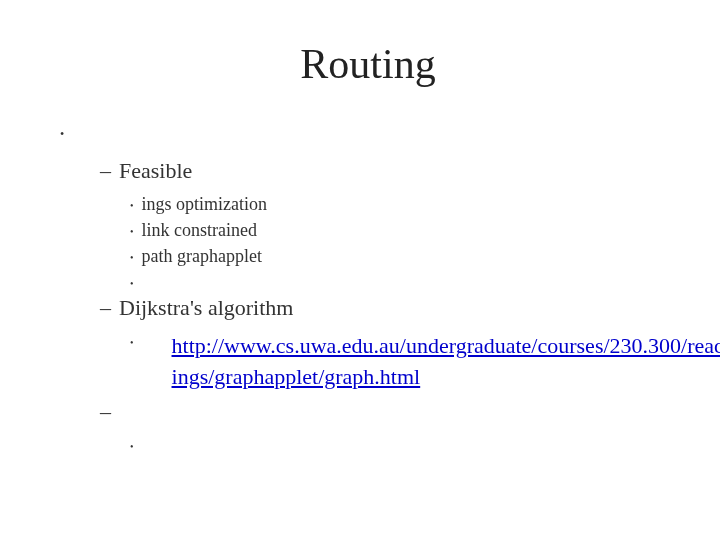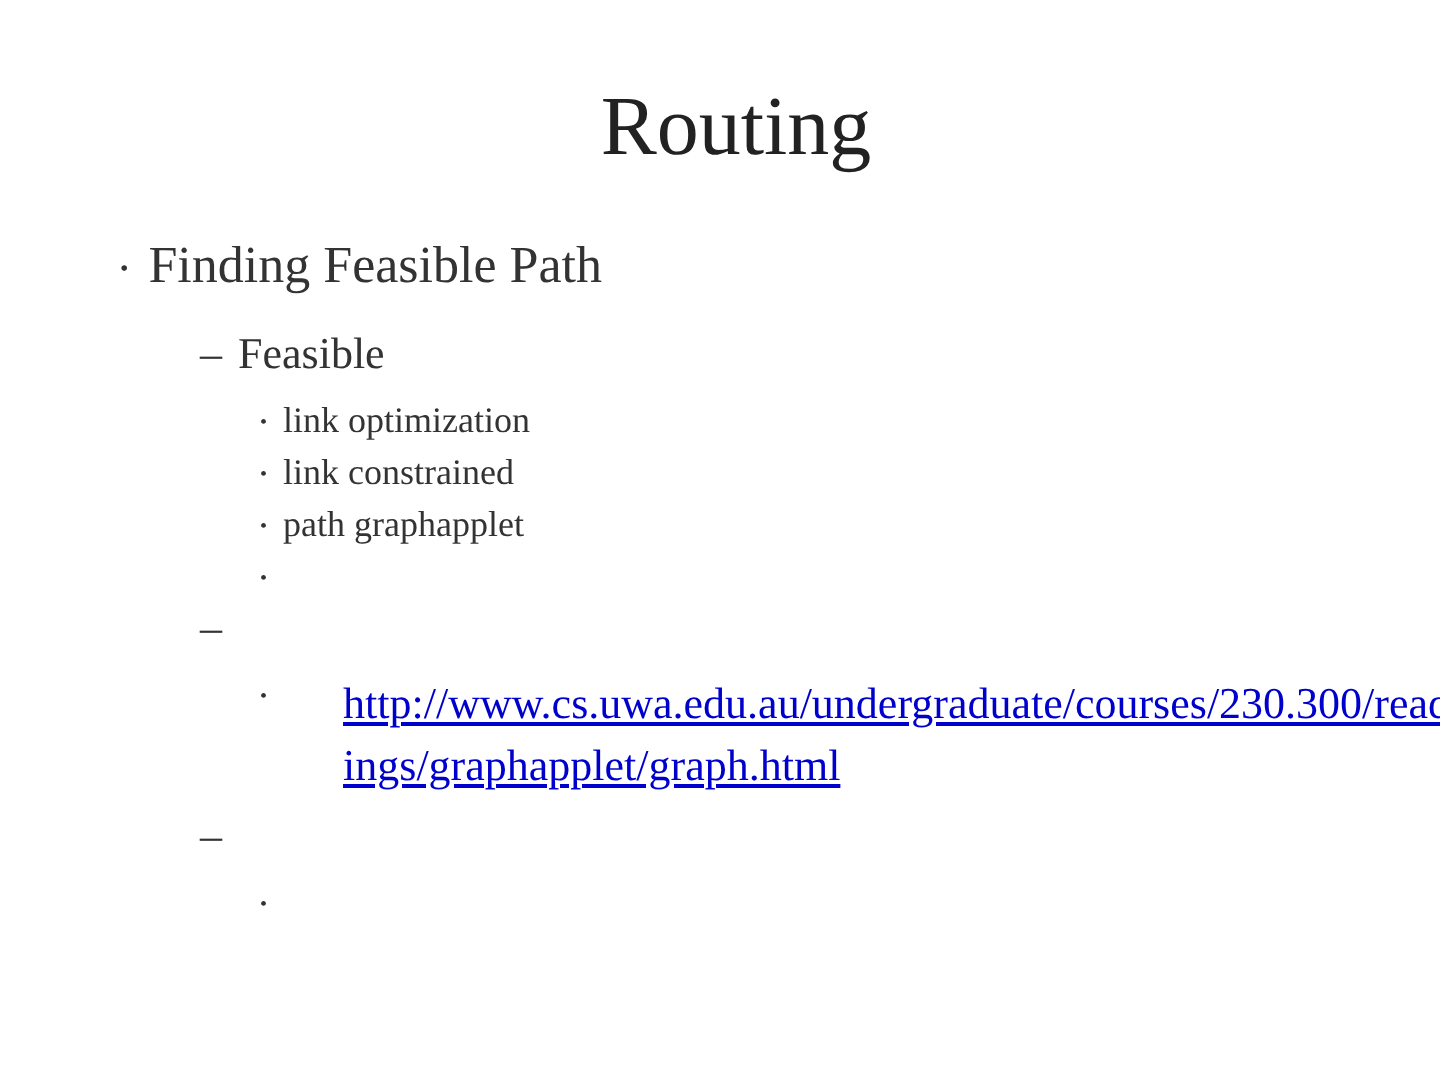--- a/index.html
+++ b/index.html
@@ -92,49 +92,49 @@
   </style>
 </head>
 <body>
 
 <div class="slide">
 
   <h1 class="title">Routing</h1>
 
   <div class="main-bullet">
     <span class="bullet-dot">•</span>
-    <span>Finding Feasible Path</span>
   </div>
 
   <div class="sub-section">
 
     <div class="dash-item">
       <span class="dash">–</span>
       <span>Feasible</span>
     </div>
     <div class="sub-bullets">
       <div class="sub-bullet-item">
         <span class="sub-bullet-dot">•</span>
-        <span>link optimization</span>
+        <span>ings optimization</span>
       </div>
       <div class="sub-bullet-item">
         <span class="sub-bullet-dot">•</span>
         <span>link constrained</span>
       </div>
       <div class="sub-bullet-item">
         <span class="sub-bullet-dot">•</span>
         <span>path graphapplet</span>
       </div>
       <div class="sub-bullet-item">
         <span class="sub-bullet-dot">•</span>
       </div>
     </div>
 
     <div class="dash-item">
       <span class="dash">–</span>
+      <span>Dijkstra's algorithm</span>
     </div>
     <div class="sub-bullets">
       <div class="sub-bullet-item">
         <span class="sub-bullet-dot">•</span>
         <span class="link-text">http://www.cs.uwa.edu.au/undergraduate/courses/230.300/read<br>ings/graphapplet/graph.html</span>
       </div>
     </div>
 
     <div class="dash-item">
       <span class="dash">–</span>

